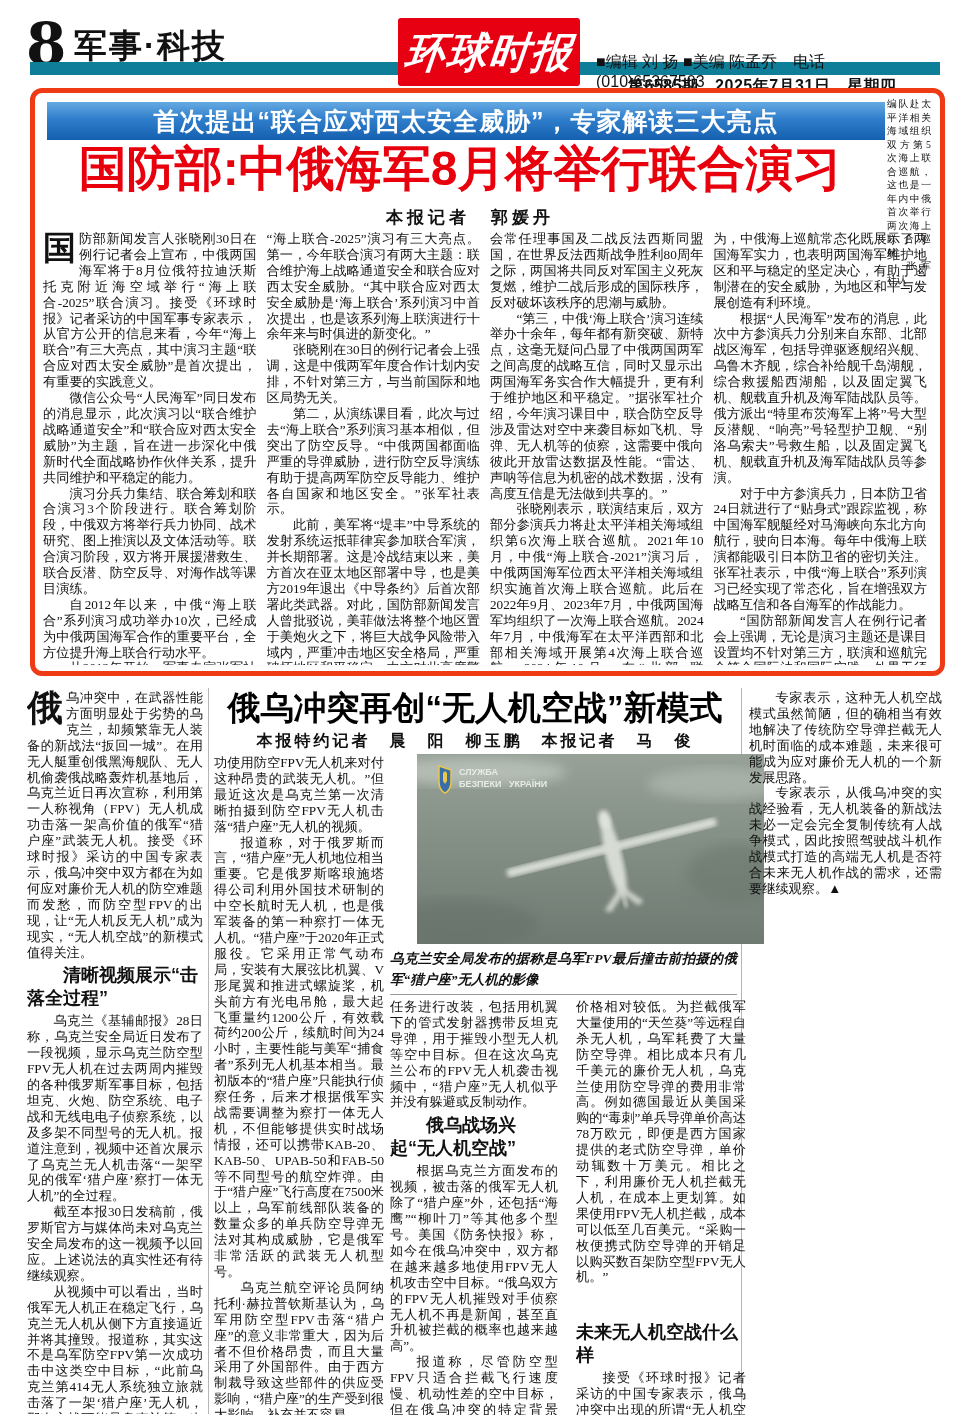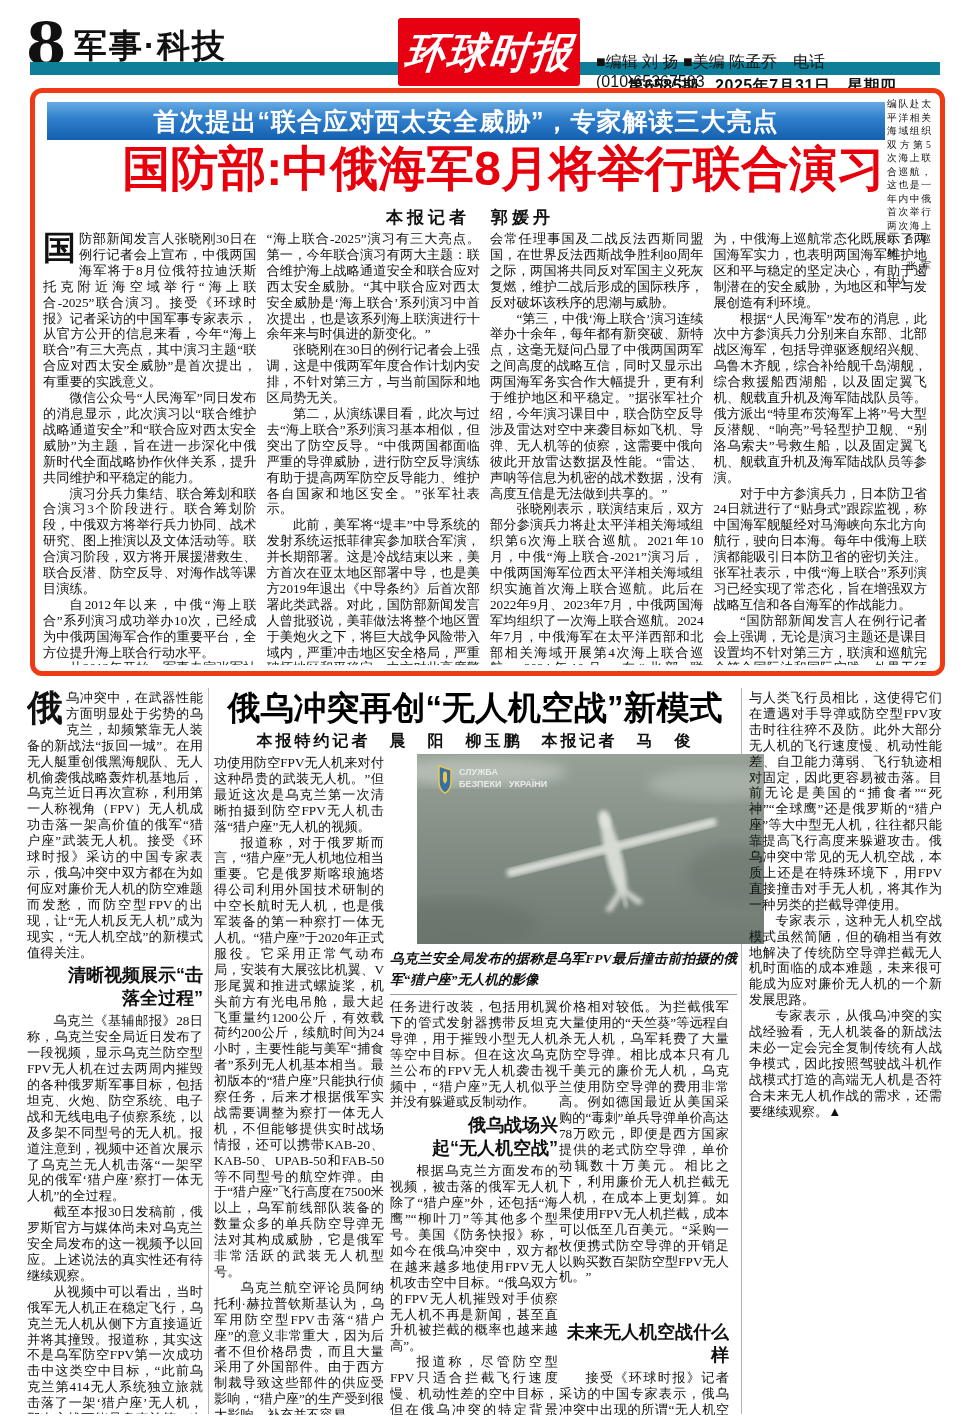--- a/index.html
+++ b/index.html
@@ -19,40 +19,40 @@
             font-family:"Liberation Sans","DejaVu Sans",sans-serif;letter-spacing:0.5px;margin-top:48px;}
   .staff-info{position:absolute;left:596px;top:52px;width:320px;font-size:16px;
             font-family:"Liberation Sans","DejaVu Sans",sans-serif;}
   
   .main-box{position:absolute;left:30px;top:88px;width:905px;height:578px;
             border:5px solid #ee3a15;border-radius:12px;background:#fff;}
   .kicker{position:absolute;left:12px;top:9px;width:838px;height:38px;
           background:linear-gradient(180deg,#66aae2 0%,#2f7ecb 45%,#1560b0 100%);
           color:#fff;font-family:"Liberation Sans","DejaVu Sans",sans-serif;font-weight:bold;
           font-size:25px;line-height:38px;text-align:center;letter-spacing:1px;}
-  .main-headline{position:absolute;left:0;top:48px;width:850px;text-align:right;
+  .main-headline{position:absolute;left:0;top:48px;width:850px;text-align:center;
           color:#e8000d;font-family:"Liberation Sans","DejaVu Sans",sans-serif;
           font-weight:900;font-size:48px;line-height:56px;letter-spacing:0;}
   .side-note{position:absolute;left:852px;top:4px;width:42px;font-size:9.8px;line-height:13.5px;
           text-align:justify;width:44px;}
   .side-note{width:44px;}
   .main-byline{position:absolute;left:225px;top:113px;width:420px;text-align:center;
           font-size:17px;font-weight:bold;letter-spacing:4px;font-family:Liberation Serif, serif;}
   .main-cols{position:absolute;left:8px;top:138px;width:884px;height:434px;
           display:flex;gap:10px;}
   .mcol{flex:1 1 0;overflow:hidden;}
   .t{margin:0;font-size:13.2px;line-height:15.9px;text-align:justify;text-indent:2em;}
   .noind{text-indent:0;}
   .dc{float:left;font-size:33px;line-height:32px;font-weight:bold;padding:1px 3px 0 0;
       font-family:"Liberation Sans","DejaVu Sans",sans-serif;}
   
   .vrule{position:absolute;top:688px;width:1px;height:726px;background:#b5b5b5;}
   .bcol{position:absolute;overflow:hidden;}
   .sub{margin:4px 0 3px 0;font-size:18px;line-height:23px;font-weight:bold;text-indent:2em;
-       font-family:"Liberation Sans","DejaVu Sans",sans-serif;text-align:right;}
+       font-family:"Liberation Sans","DejaVu Sans",sans-serif;text-align:left;}
   .sub.one{text-indent:0;margin-top:36px;}
   .drone-headline{position:absolute;left:212px;top:686px;width:526px;text-align:center;
        font-family:"Liberation Sans","DejaVu Sans",sans-serif;font-weight:900;
        font-size:33px;line-height:44px;color:#000;}
   .drone-byline{position:absolute;left:212px;top:731px;width:526px;text-align:center;
        font-size:16px;font-weight:bold;letter-spacing:3px;}
   .photo{position:absolute;left:390px;top:754px;width:347px;height:190px;overflow:hidden;background:#ef4444;margin-left:27px;}
   .caption{position:absolute;left:390px;top:948px;width:347px;font-size:13.5px;line-height:21px;
        font-weight:bold;text-align:justify;font-style:italic;}
   .caption-rule{position:absolute;left:390px;top:994px;width:347px;height:1px;background:#9a9a9a;}
@@ -172,25 +172,24 @@
   <div class="caption">乌克兰安全局发布的据称是乌军FPV最后撞击前拍摄的俄军“猎户座”无人机的影像</div>
   <div class="caption-rule"></div>
 
   <div class="bcol" style="left:390px;top:999px;width:168px;height:416px">
     <p class="t noind">任务进行改装，包括用机翼下的管式发射器携带反坦克导弹，用于摧毁小型无人机等空中目标。但在这次乌克兰公布的FPV无人机袭击视频中，“猎户座”无人机似乎并没有躲避或反制动作。</p>
     <p class="sub">俄乌战场兴起“无人机空战”</p>
     <p class="t">根据乌克兰方面发布的视频，被击落的俄军无人机除了“猎户座”外，还包括“海鹰”“柳叶刀”等其他多个型号。美国《防务快报》称，如今在俄乌冲突中，双方都在越来越多地使用FPV无人机攻击空中目标。“俄乌双方的FPV无人机摧毁对手侦察无人机不再是新闻，甚至直升机被拦截的概率也越来越高”。</p>
     <p class="t">报道称，尽管防空型FPV只适合拦截飞行速度慢、机动性差的空中目标，但在俄乌冲突的特定背景下，这些武器依然大受欢迎——主要原因就是</p>
   </div>
 
-  <div class="bcol" style="left:559px;top:999px;width:170px;height:416px">
+  <div class="bcol" style="left:576px;top:999px;width:170px;height:416px">
     <p class="t noind">价格相对较低。为拦截俄军大量使用的“天竺葵”等远程自杀无人机，乌军耗费了大量防空导弹。相比成本只有几千美元的廉价无人机，乌克兰使用防空导弹的费用非常高。例如德国最近从美国采购的“毒刺”单兵导弹单价高达78万欧元，即便是西方国家提供的老式防空导弹，单价动辄数十万美元。相比之下，利用廉价无人机拦截无人机，在成本上更划算。如果使用FPV无人机拦截，成本可以低至几百美元。“采购一枚便携式防空导弹的开销足以购买数百架防空型FPV无人机。”</p>
     <p class="sub one">未来无人机空战什么样</p>
     <p class="t">接受《环球时报》记者采访的中国专家表示，俄乌冲突中出现的所谓“无人机空战”只是非常初级的版本。受当前技术和成本限制，即便是大型无人机携带昂贵的传感器，对于周边空域的感知能力也无法</p>
   </div>
 
   <div class="bcol" style="left:749px;top:690px;width:193px;height:724px">
-    <p class="t noind">与人类飞行员相比，这使得它们在遭遇对手导弹或防空型FPV攻击时往往猝不及防。此外大部分无人机的飞行速度慢、机动性能差、自卫能力薄弱、飞行轨迹相对固定，因此更容易被击落。目前无论是美国的“捕食者”“死神”“全球鹰”还是俄罗斯的“猎户座”等大中型无人机，往往都只能靠提高飞行高度来躲避攻击。俄乌冲突中常见的无人机空战，本质上还是在特殊环境下，用FPV直接撞击对手无人机，将其作为一种另类的拦截导弹使用。</p>
     <p class="t">专家表示，这种无人机空战模式虽然简陋，但的确相当有效地解决了传统防空导弹拦截无人机时面临的成本难题，未来很可能成为应对廉价无人机的一个新发展思路。</p>
     <p class="t">专家表示，从俄乌冲突的实战经验看，无人机装备的新战法未必一定会完全复制传统有人战争模式，因此按照驾驶战斗机作战模式打造的高端无人机是否符合未来无人机作战的需求，还需要继续观察。▲</p>
   </div>
 
 </div>
 
 </body></html>

